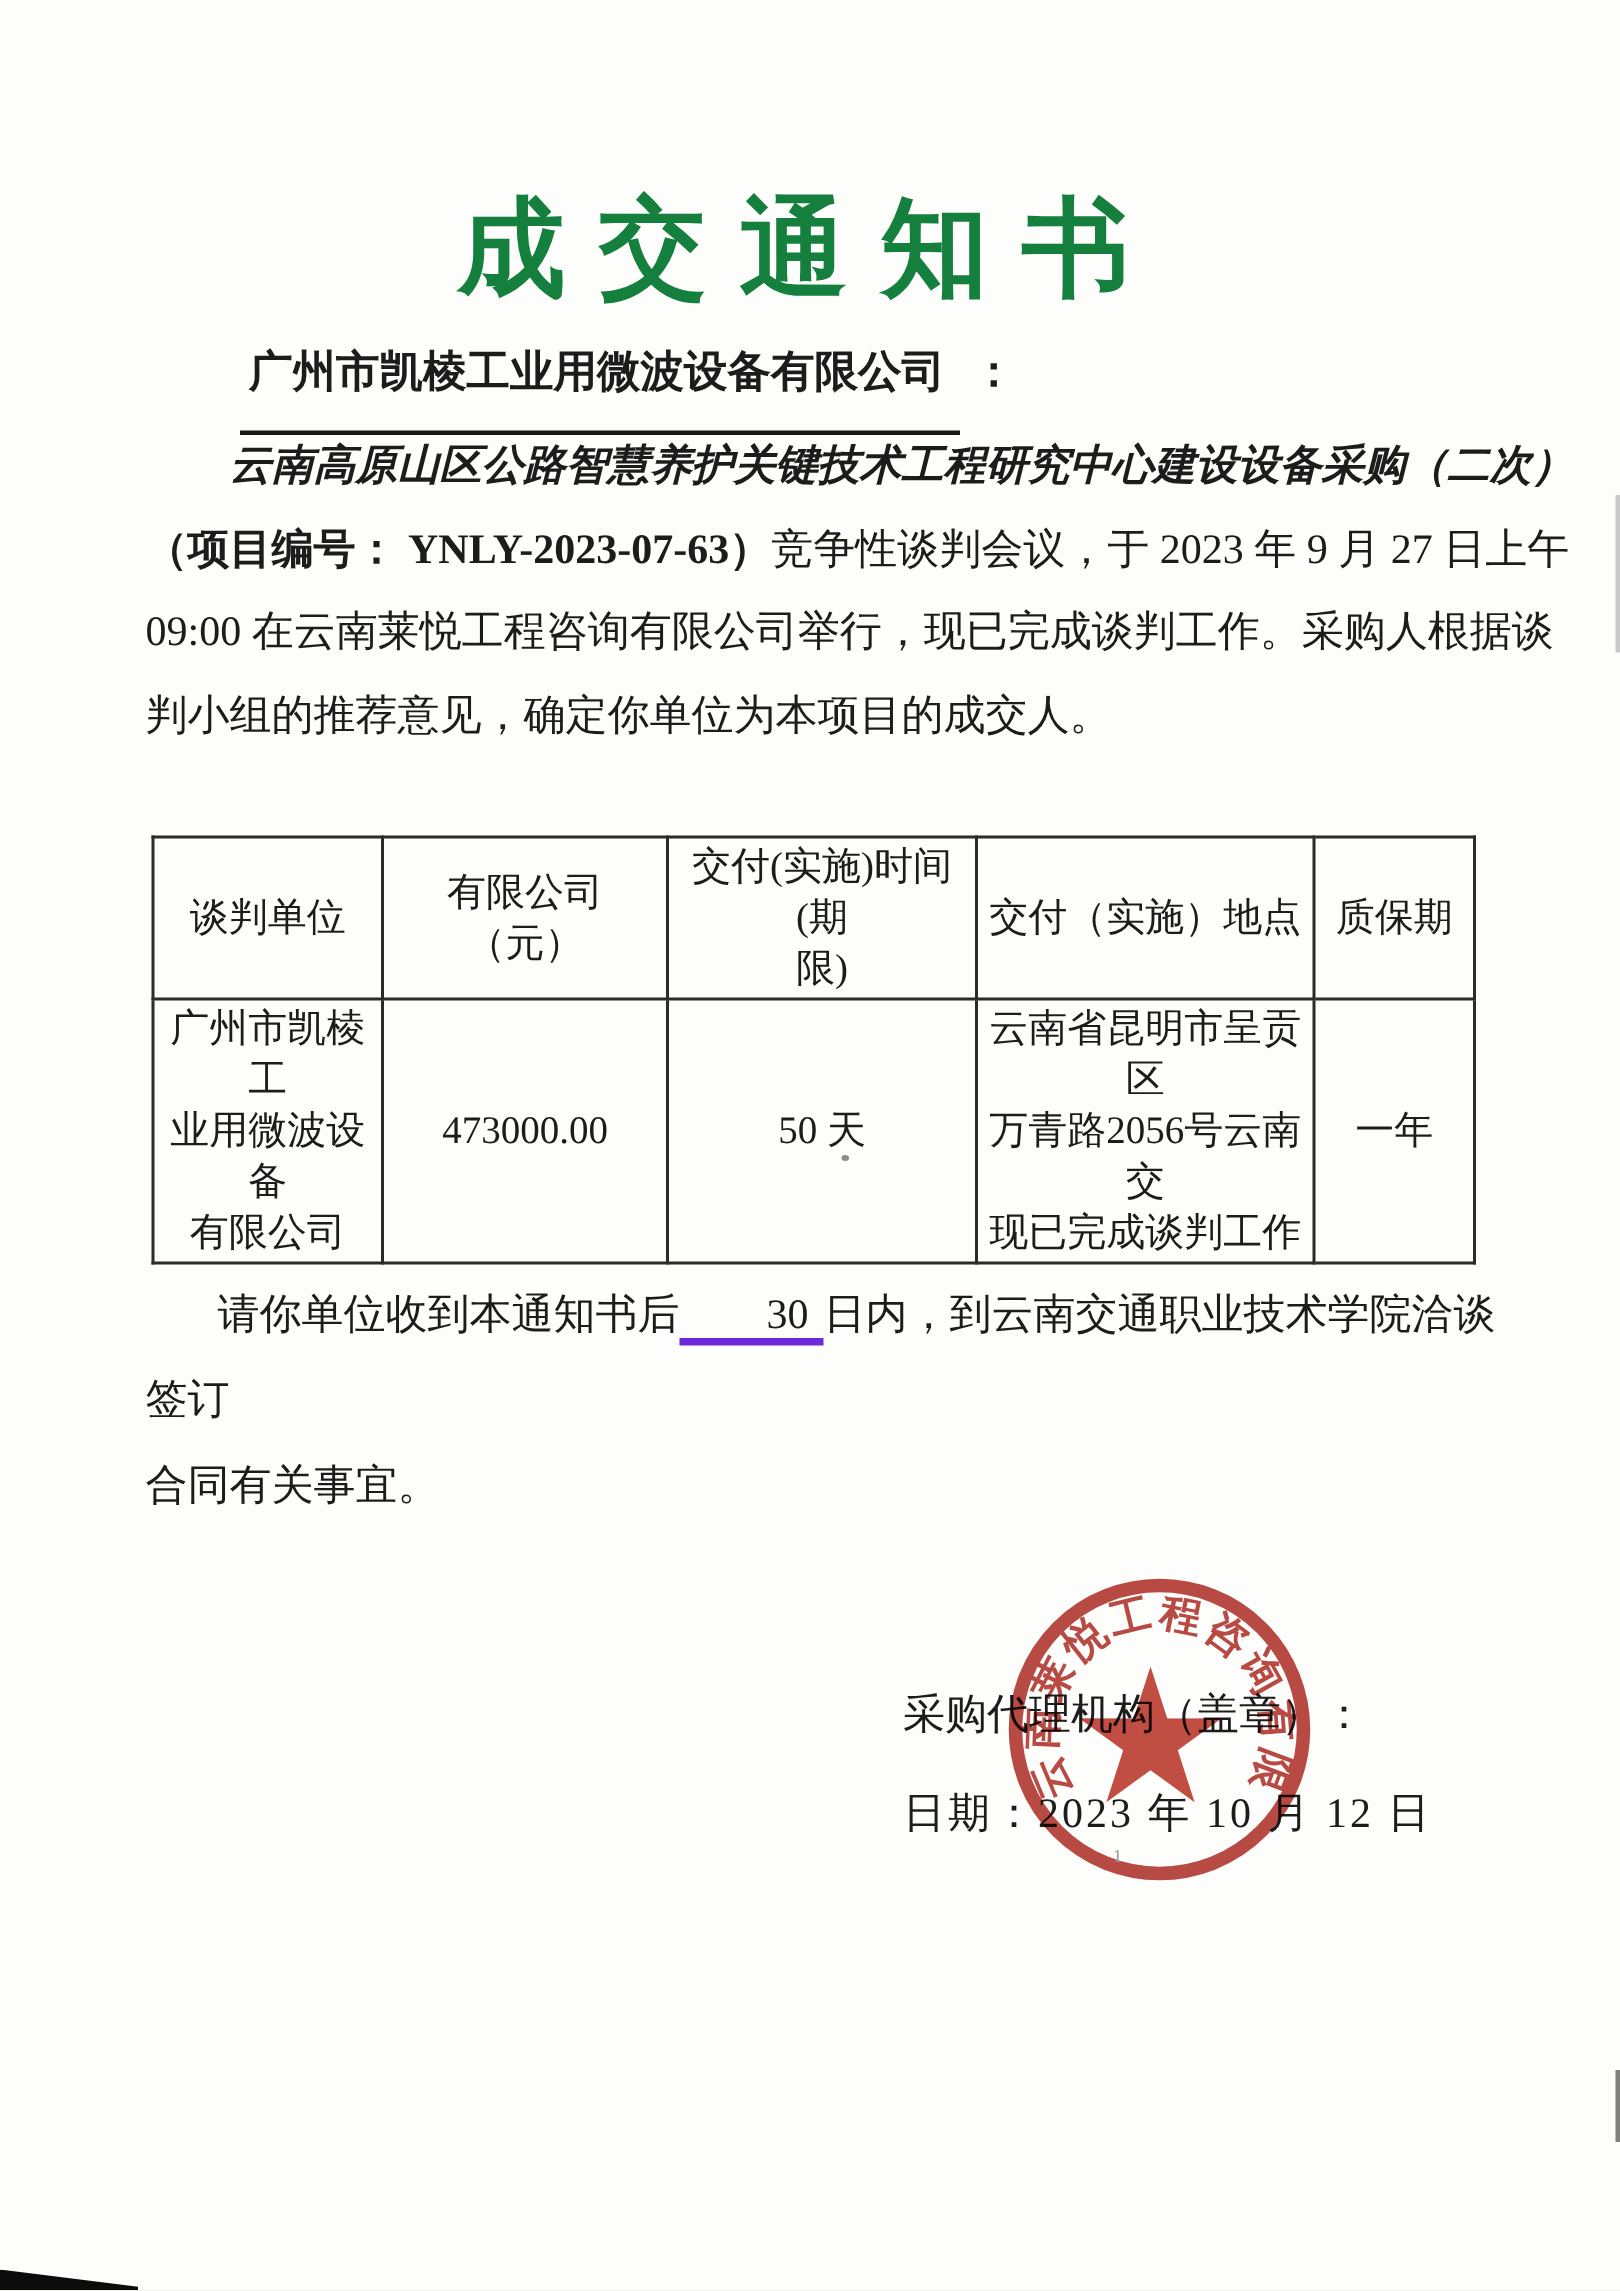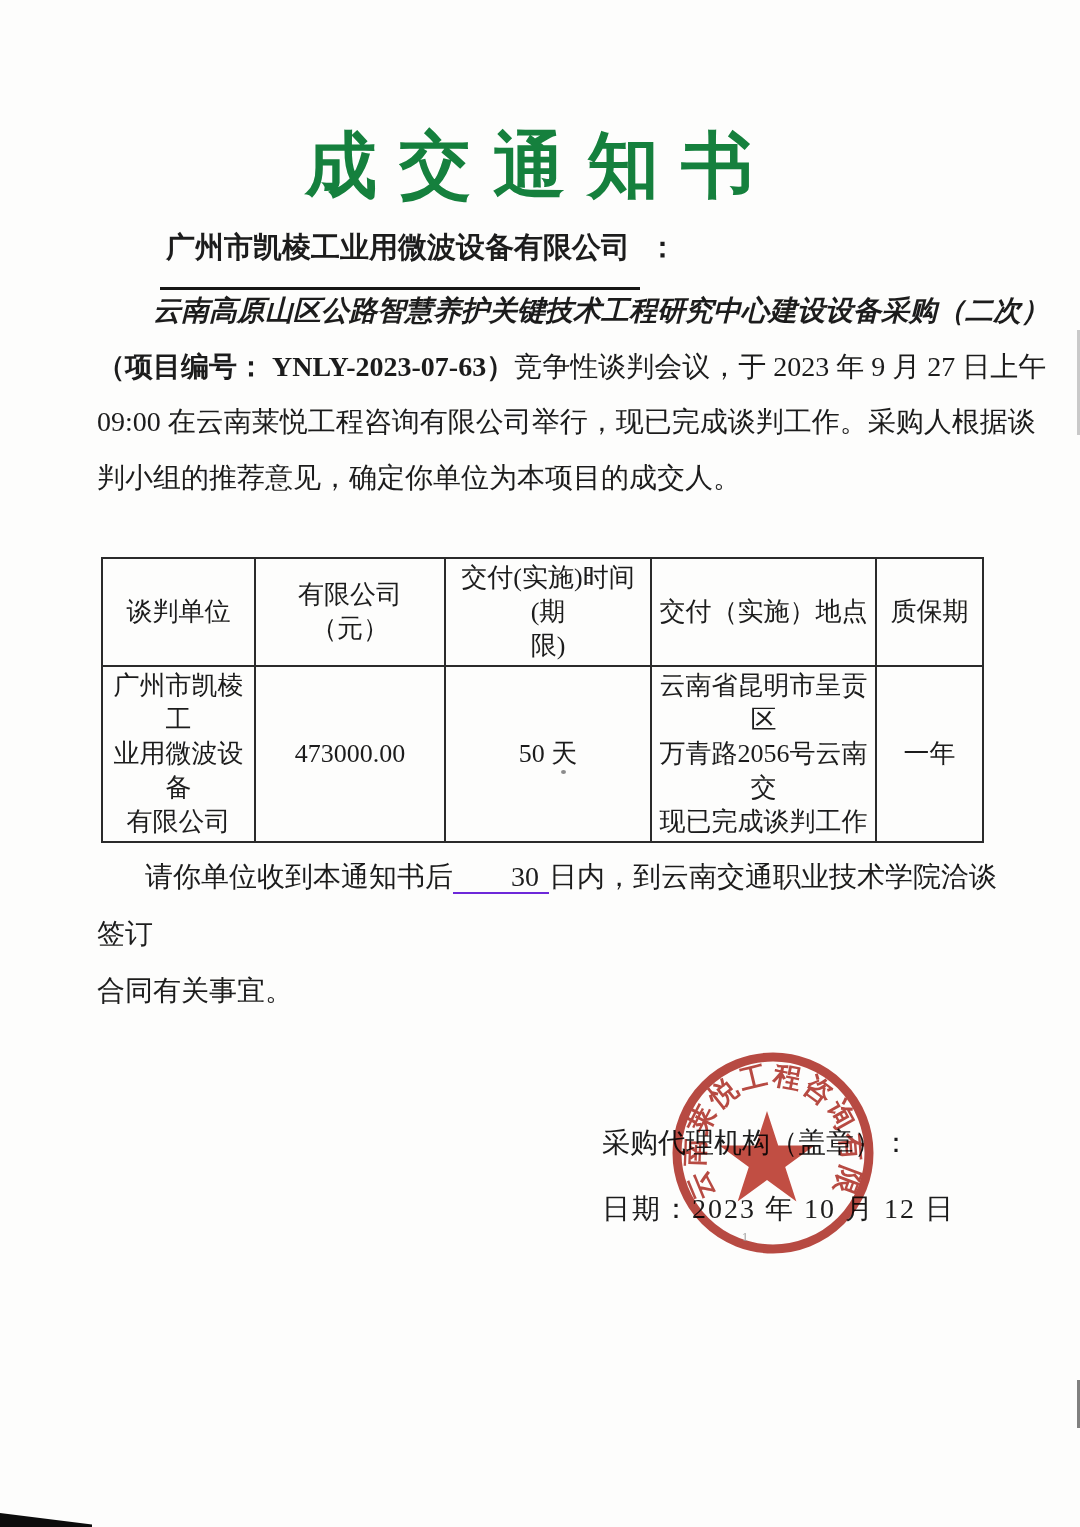--- a/index.html
+++ b/index.html
@@ -69,21 +69,21 @@
     top: 848px; left: 97px;
     width: 900px;
     font-size: 28px;
   }
   .notice .line { line-height: 57px; }
   .notice .indent { text-indent: 48px; }
   .blank-days {
     display: inline-block;
     width: 96px;
     text-align: center;
-    border-bottom: 2px solid #6d28d9;
+    border-bottom: 5px solid #6d28d9;
     line-height: 30px;
     vertical-align: baseline;
   }
   .signature {
     position: absolute;
     top: 1124px; left: 602px;
     font-size: 28px;
     white-space: nowrap;
   }
   .signature .date-line { margin-top: 28px; letter-spacing: 2px; }

